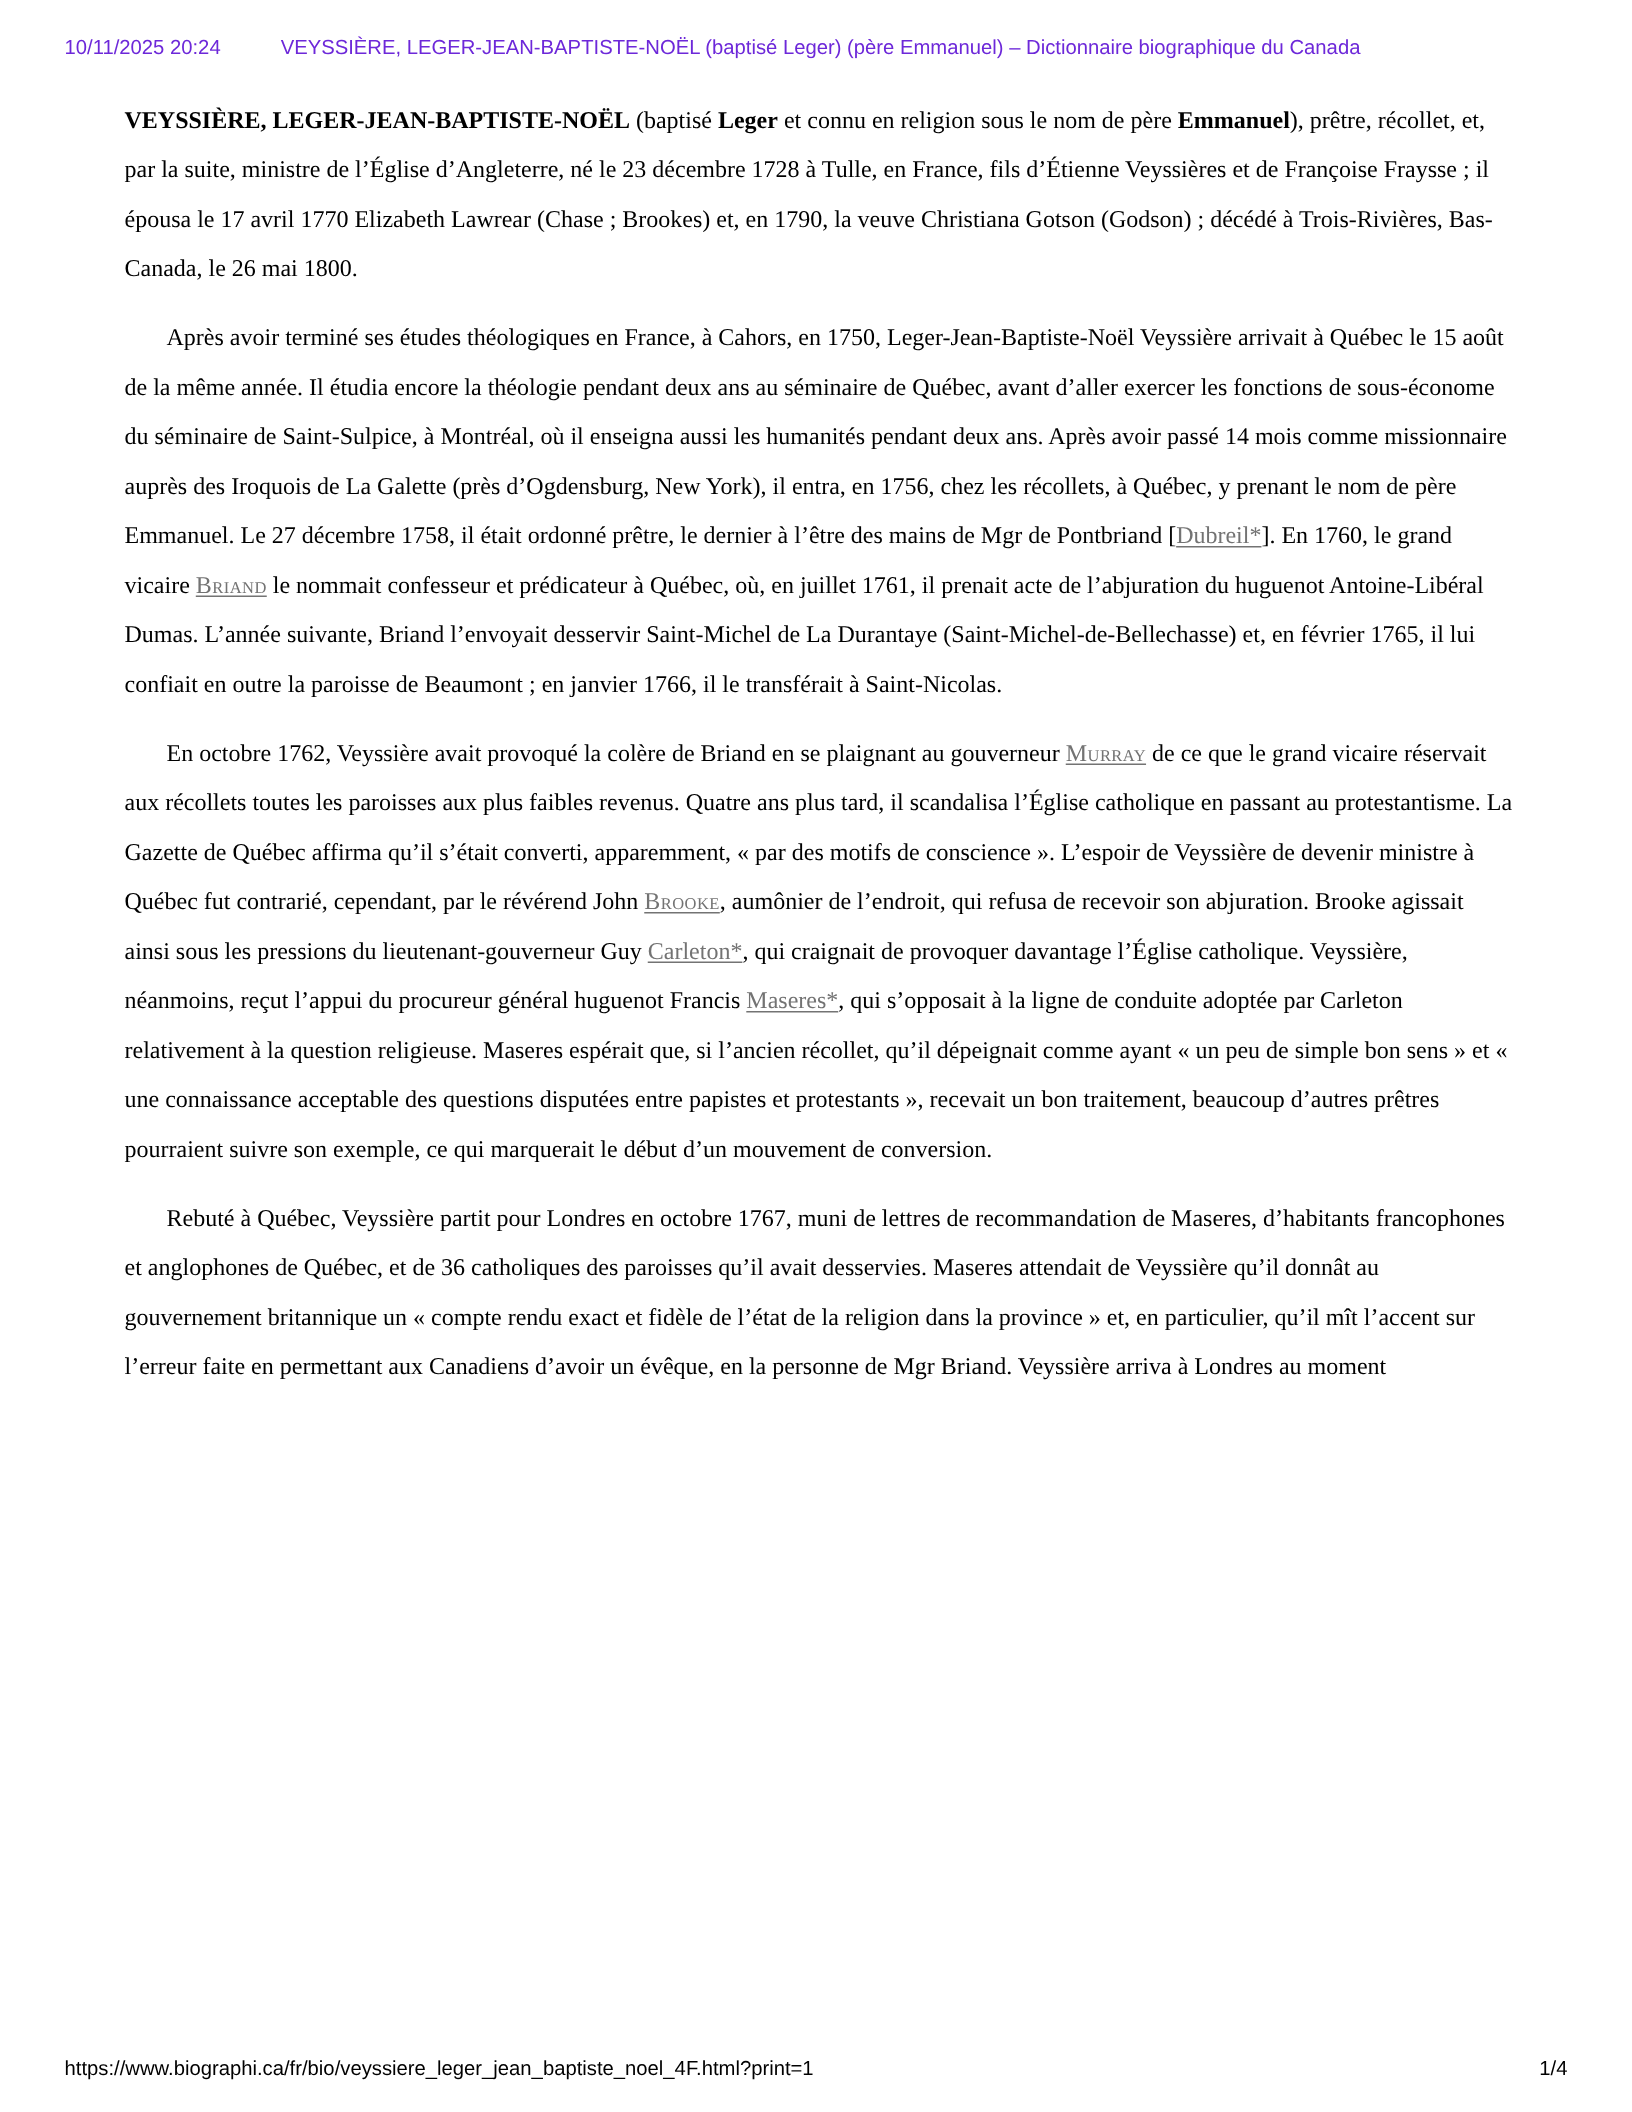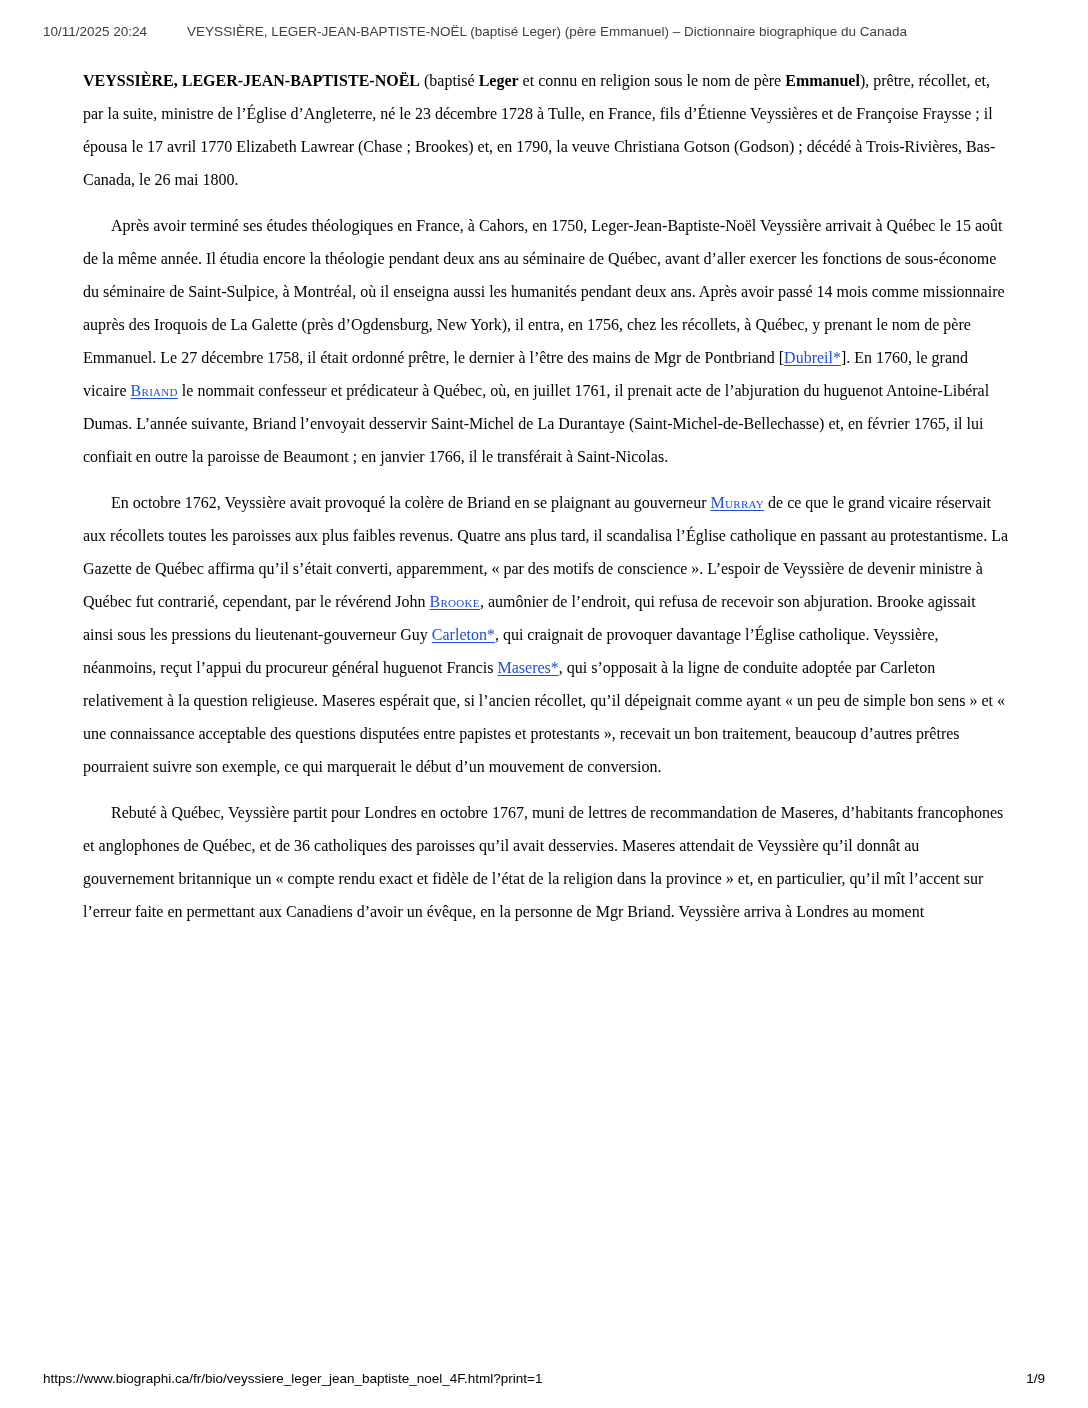--- a/index.html
+++ b/index.html
@@ -7,36 +7,36 @@
     width: 1088px; height: 1408px;
     position: relative; overflow: hidden;
     font-family: "Liberation Serif", serif;
     color: #000000;
   }
   
   .print-header {
     position: absolute; top: 24px; left: 43px; right: 43px;
     display: flex; align-items: baseline;
     font-family: "Liberation Sans", sans-serif;
-    font-size: 13.5px; color: #404040;
+    font-size: 13.5px; color: #6d28d9;
   }
   .hdr-date { white-space: nowrap; }
   .hdr-title { flex: 1; text-align: left; padding-left: 40px; white-space: nowrap; overflow: hidden; }
   
   .article {
     position: absolute; top: 64px; left: 83px; width: 926px;
     font-size: 16px; line-height: 33px; text-align: left;
   }
   .article p { margin: 0 0 13px 0; }
   .article p.indent { text-indent: 28px; }
   .b { font-weight: bold; }
   .it { }
   .sc { font-variant: small-caps; letter-spacing: 0.3px; }
   a.doc-link {
-    color: #1d4ed8; text-decoration: underline;
+    color: #737373; text-decoration: underline;
     text-underline-offset: 2px; cursor: pointer;
   }
   
   .print-footer {
     position: absolute; left: 43px; right: 43px; bottom: 22px;
     display: flex; justify-content: space-between; align-items: flex-end;
     font-family: "Liberation Sans", sans-serif;
     font-size: 13.5px; color: #000000;
   }
 </style>
@@ -55,14 +55,14 @@
   <p class="indent"><span>Après avoir terminé ses études théologiques en France, à Cahors, en 1750, Leger-Jean-Baptiste-Noël Veyssière arrivait à Québec le 15 août de la même année. Il étudia encore la théologie pendant deux ans au séminaire de Québec, avant d’aller exercer les fonctions de sous-économe du séminaire de Saint-Sulpice, à Montréal, où il enseigna aussi les humanités pendant deux ans. Après avoir passé 14 mois comme missionnaire auprès des Iroquois de La Galette (près d’Ogdensburg, New York), il entra, en 1756, chez les récollets, à Québec, y prenant le nom de père Emmanuel. Le 27 décembre 1758, il était ordonné prêtre, le dernier à l’être des mains de Mgr de Pontbriand [</span><a class="doc-link">Dubreil*</a><span>]. En 1760, le grand vicaire </span><a class="doc-link sc">Briand</a><span> le nommait confesseur et prédicateur à Québec, où, en juillet 1761, il prenait acte de l’abjuration du huguenot Antoine-Libéral Dumas. L’année suivante, Briand l’envoyait desservir Saint-Michel de La Durantaye (Saint-Michel-de-Bellechasse) et, en février 1765, il lui confiait en outre la paroisse de Beaumont ; en janvier 1766, il le transférait à Saint-Nicolas.</span></p>
 
   <p class="indent"><span>En octobre 1762, Veyssière avait provoqué la colère de Briand en se plaignant au gouverneur </span><a class="doc-link sc">Murray</a><span> de ce que le grand vicaire réservait aux récollets toutes les paroisses aux plus faibles revenus. Quatre ans plus tard, il scandalisa l’Église catholique en passant au protestantisme. </span><span class="it">La Gazette de Québec</span><span> affirma qu’il s’était converti, apparemment, « par des motifs de conscience ». L’espoir de Veyssière de devenir ministre à Québec fut contrarié, cependant, par le révérend John </span><a class="doc-link sc">Brooke</a><span>, aumônier de l’endroit, qui refusa de recevoir son abjuration. Brooke agissait ainsi sous les pressions du lieutenant-gouverneur Guy </span><a class="doc-link">Carleton*</a><span>, qui craignait de provoquer davantage l’Église catholique. Veyssière, néanmoins, reçut l’appui du procureur général huguenot Francis </span><a class="doc-link">Maseres*</a><span>, qui s’opposait à la ligne de conduite adoptée par Carleton relativement à la question religieuse. Maseres espérait que, si l’ancien récollet, qu’il dépeignait comme ayant « un peu de simple bon sens » et « une connaissance acceptable des questions disputées entre papistes et protestants », recevait un bon traitement, beaucoup d’autres prêtres pourraient suivre son exemple, ce qui marquerait le début d’un mouvement de conversion.</span></p>
 
   <p class="indent"><span>Rebuté à Québec, Veyssière partit pour Londres en octobre 1767, muni de lettres de recommandation de Maseres, d’habitants francophones et anglophones de Québec, et de 36 catholiques des paroisses qu’il avait desservies. Maseres attendait de Veyssière qu’il donnât au gouvernement britannique un « compte rendu exact et fidèle de l’état de la religion dans la province » et, en particulier, qu’il mît l’accent sur l’erreur faite en permettant aux Canadiens d’avoir un évêque, en la personne de Mgr Briand. Veyssière arriva à Londres au moment</span></p>
 
 </div>
 
 <div class="print-footer">
   <span>https://www.biographi.ca/fr/bio/veyssiere_leger_jean_baptiste_noel_4F.html?print=1</span>
-  <span>1/9</span>
+  <span>1/4</span>
 </div>
 
 </body></html>

